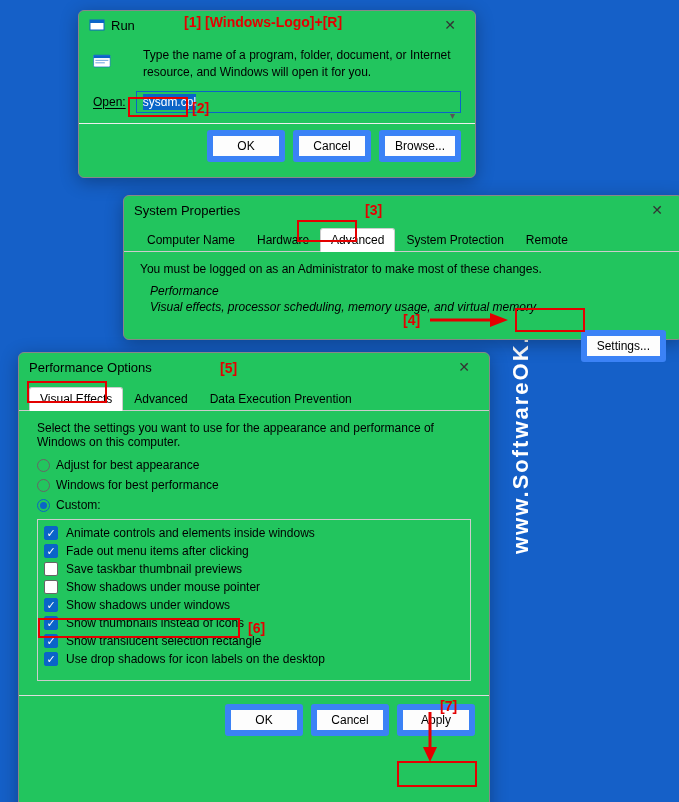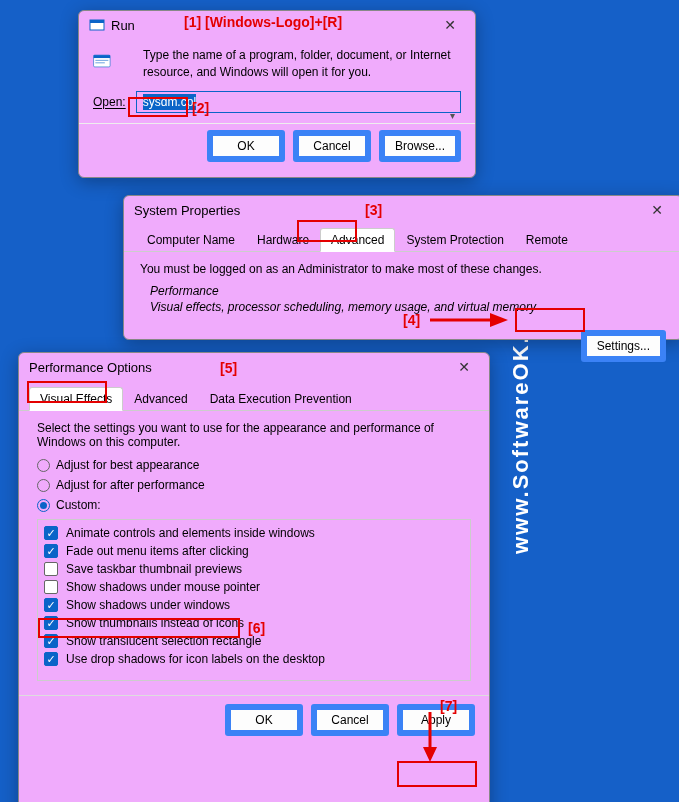--- a/index.html
+++ b/index.html
@@ -18,21 +18,21 @@
 }
 .watermark.dark { color: rgba(0,0,0,0.15); }
 .vertical-text {
   position: absolute; right: 5px; top: 50%;
   transform: translateY(-50%) rotate(-90deg);
   transform-origin: center;
   color: #fff; font-size: 22px; font-weight: bold;
   letter-spacing: 2px;
 }
 .window {
-  position: absolute; background: #f0abfc;
+  position: absolute; background: #22c55e;
   border: 1px solid #888; border-radius: 6px;
   box-shadow: 0 4px 18px rgba(0,0,0,0.3);
 }
 .titlebar {
   display: flex; align-items: center;
   padding: 6px 10px; font-size: 13px;
 }
 .titlebar .title { flex: 1; font-weight: 500; }
 .close-x {
   width: 30px; text-align: center; font-size: 14px;
@@ -183,21 +183,21 @@
     <div class="tab">Data Execution Prevention</div>
   </div>
   <div class="perfopt-body">
     <div style="margin-bottom:6px">Select the settings you want to use for the appearance and performance of Windows on this computer.</div>
     <div class="radio-row">
       <span class="radio-outer"></span>
       <span>Adjust for best appearance</span>
     </div>
     <div class="radio-row">
       <span class="radio-outer"></span>
-      <span>Adjust for after performance</span>
+      <span>Windows for best performance</span>
     </div>
     <div class="radio-row">
       <span class="radio-outer sel">
           <span class="radio-inner"></span>
         </span>
       <span>Custom:</span>
     </div>
     <div class="checklist">
       <div class="check-row">
           <span class="chkbox checked"></span>

